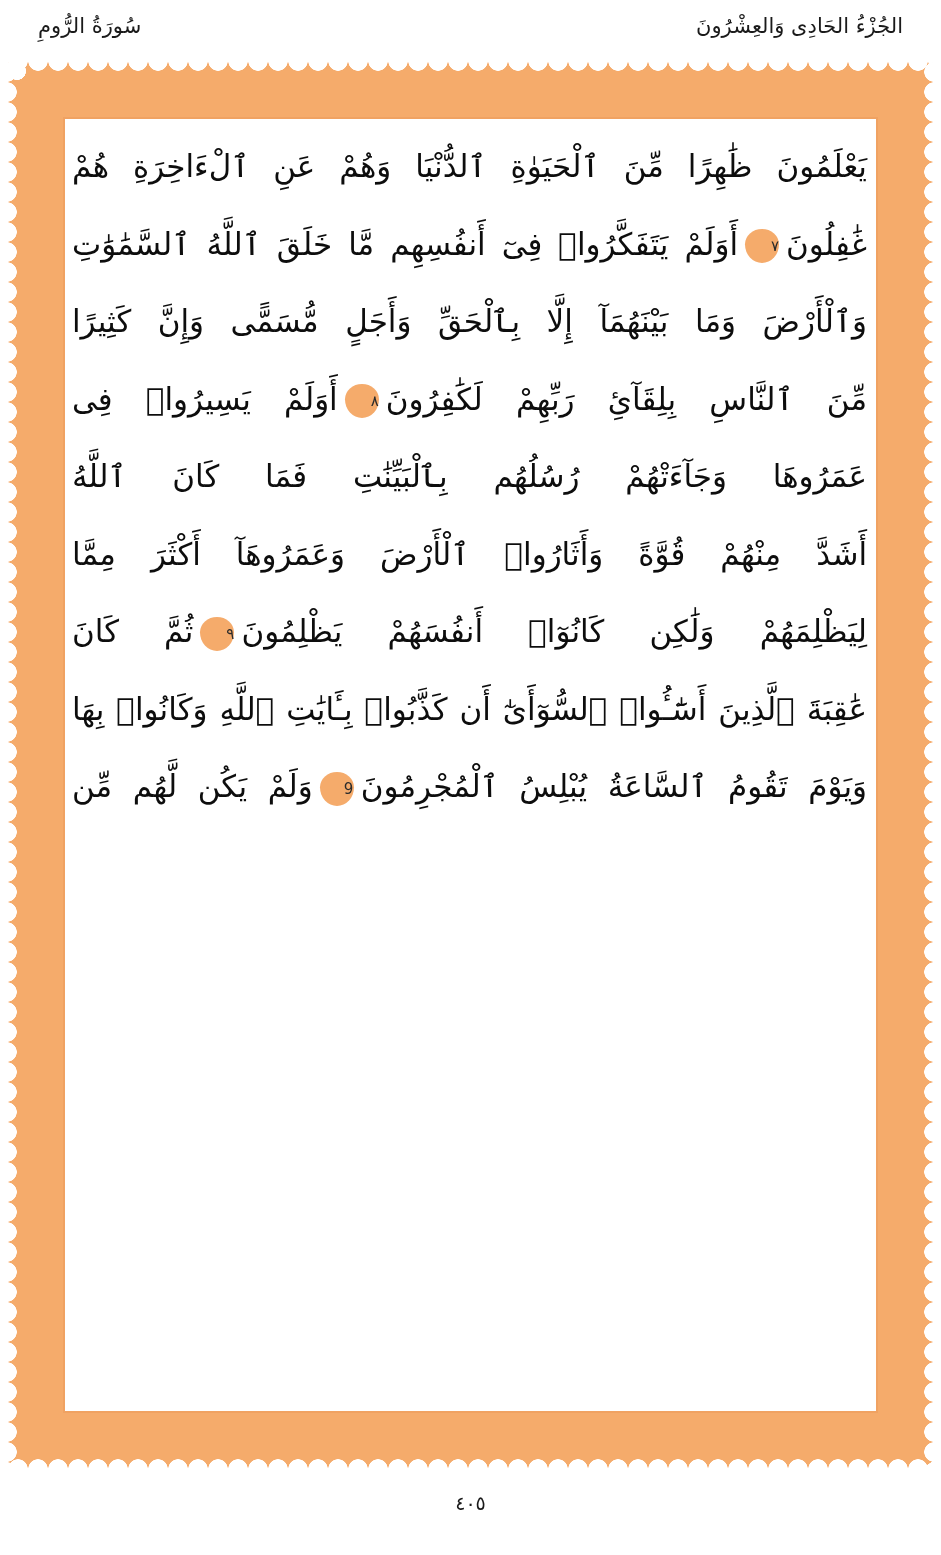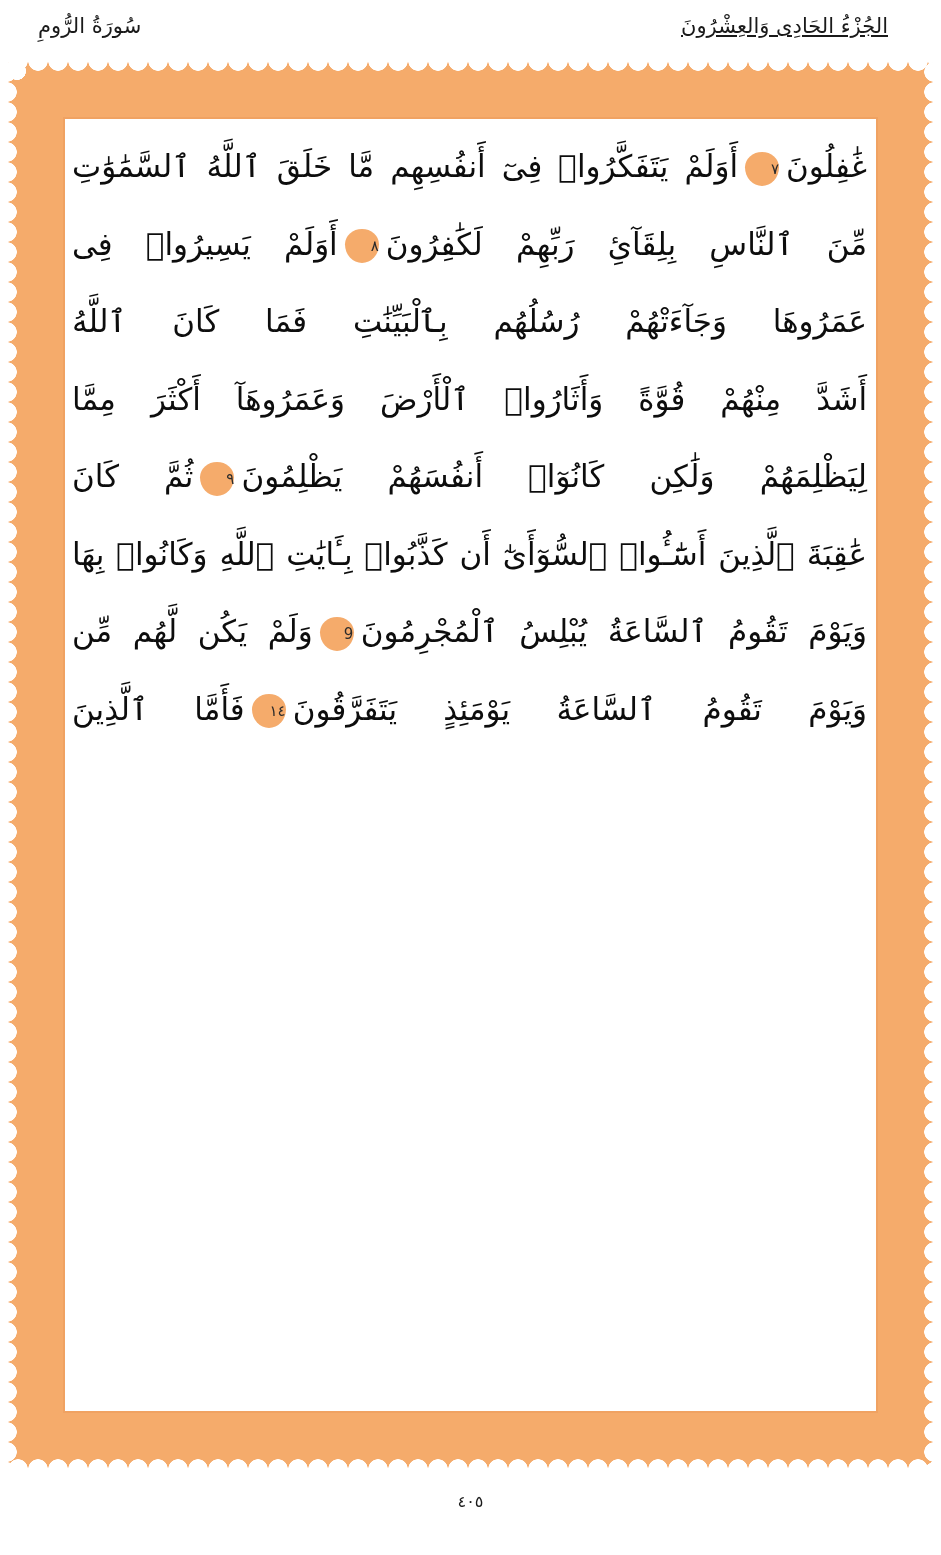--- a/index.html
+++ b/index.html
@@ -36,21 +36,21 @@
     text-align: right;
   }
   .header-item {
     font-family: "DejaVu Sans", sans-serif;
     font-size: 21px;
     color: #1a1a1a;
     white-space: nowrap;
     letter-spacing: 0px;
   }
   .surah-name { margin-left: 8px; }
-  .juz-name   { margin-right: 23px; text-decoration: underline; }
+  .juz-name   { margin-right: 8px; }
 
   
   .frame-outer {
     position: absolute;
     left: 8px;
     top: 62px;
     width: 925px;
     height: 1406px;
     background: #f5ab6b;
     -webkit-mask-image:
@@ -137,21 +137,21 @@
     font-family: "DejaVu Sans", sans-serif;
   }
 
   
   .page-number {
     position: absolute;
     left: 0;
     right: 0;
     top: 1492px;
     text-align: center;
-    font-size: 16px;
+    font-size: 19px;
     color: #1a1a1a;
     font-family: "DejaVu Sans", sans-serif;
     letter-spacing: 1px;
   }
 </style>
 </head>
 <body>
 
 <div class="page">
 
@@ -162,25 +162,26 @@
 
   <div class="frame-outer">
     <div class="scallop-top"></div>
     <div class="scallop-bottom"></div>
     <div class="scallop-left"></div>
     <div class="scallop-right"></div>
     <div class="frame-inner"></div>
   </div>
 
   <div class="text-body" id="text-body">
+      <div class="line justify"><span>يَعْلَمُونَ ظَٰهِرًا مِّنَ ٱلْحَيَوٰةِ ٱلدُّنْيَا وَهُمْ عَنِ ٱلْءَاخِرَةِ هُمْ</span></div>
       <div class="line justify"><span>غَٰفِلُونَ</span><span class="aya-mark">٧</span><span>أَوَلَمْ يَتَفَكَّرُوا۟ فِىٓ أَنفُسِهِم مَّا خَلَقَ ٱللَّهُ ٱلسَّمَٰوَٰتِ</span></div>
+      <div class="line justify"><span>وَٱلْأَرْضَ وَمَا بَيْنَهُمَآ إِلَّا بِٱلْحَقِّ وَأَجَلٍ مُّسَمًّى وَإِنَّ كَثِيرًا</span></div>
       <div class="line justify"><span>مِّنَ ٱلنَّاسِ بِلِقَآئِ رَبِّهِمْ لَكَٰفِرُونَ</span><span class="aya-mark">٨</span><span>أَوَلَمْ يَسِيرُوا۟ فِى</span></div>
       <div class="line justify"><span>عَمَرُوهَا وَجَآءَتْهُمْ رُسُلُهُم بِٱلْبَيِّنَٰتِ فَمَا كَانَ ٱللَّهُ</span></div>
       <div class="line justify"><span>أَشَدَّ مِنْهُمْ قُوَّةً وَأَثَارُوا۟ ٱلْأَرْضَ وَعَمَرُوهَآ أَكْثَرَ مِمَّا</span></div>
       <div class="line justify"><span>لِيَظْلِمَهُمْ وَلَٰكِن كَانُوٓا۟ أَنفُسَهُمْ يَظْلِمُونَ</span><span class="aya-mark">٩</span><span>ثُمَّ كَانَ</span></div>
       <div class="line justify"><span>عَٰقِبَةَ ٱلَّذِينَ أَسَٰٓـُٔوا۟ ٱلسُّوٓأَىٰٓ أَن كَذَّبُوا۟ بِـَٔايَٰتِ ٱللَّهِ وَكَانُوا۟ بِهَا</span></div>
       <div class="line justify"><span>وَيَوْمَ تَقُومُ ٱلسَّاعَةُ يُبْلِسُ ٱلْمُجْرِمُونَ</span><span class="aya-mark">9</span><span>وَلَمْ يَكُن لَّهُم مِّن</span></div>
-      <div class="line justify"><span>وَيَوْمَ تَقُومُ ٱلسَّاعَةُ يَوْمَئِذٍ يَتَفَرَّقُونَ</span><span class="aya-mark">١٤</span><span>فَأَمَّا ٱلَّذِينَ</span></div>
     </div>
 
   <div class="page-number">٤٠٥</div>
 
 </div>
 
 </body></html>

